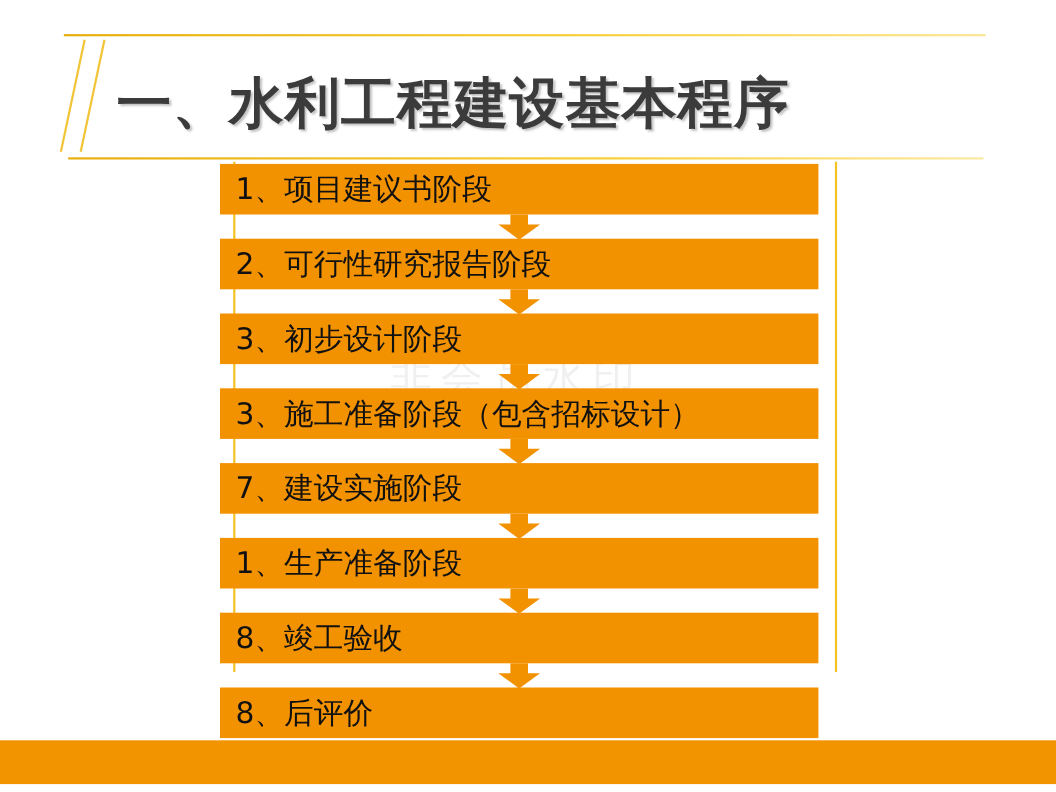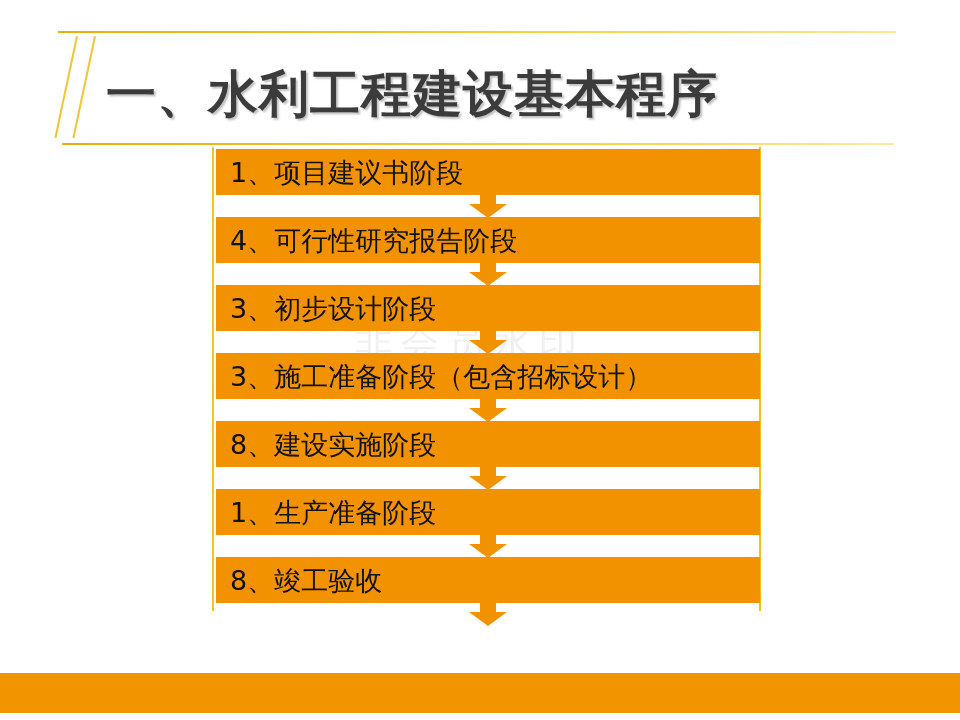--- a/index.html
+++ b/index.html
@@ -85,21 +85,21 @@
     background: #f3c325;
     top: 147px;
     height: 464px;
   }
   .vguide-left  { left: 212px; }
   .vguide-right { left: 759px; }
 
   
   #flow {
     position: absolute;
-    left: 216px;
+    left: 200px;
     top: 149px;
     width: 544px;
   }
 
   .step {
     position: relative;
     width: 544px;
     height: 46px;
     background: #f39200;
     box-sizing: border-box;
@@ -205,21 +205,21 @@
       <div class="step">
         <span class="step-label">1、项目建议书阶段</span>
       </div>
       <div class="gap">
         <div class="arrow">
           <div class="shaft"></div>
           <div class="head"></div>
         </div>
       </div>
       <div class="step">
-        <span class="step-label">4、可行性研究报告阶段</span>
+        <span class="step-label">2、可行性研究报告阶段</span>
       </div>
       <div class="gap">
         <div class="arrow">
           <div class="shaft"></div>
           <div class="head"></div>
         </div>
       </div>
       <div class="step">
         <span class="step-label">3、初步设计阶段</span>
       </div>
@@ -232,21 +232,21 @@
       <div class="step">
         <span class="step-label">3、施工准备阶段（包含招标设计）</span>
       </div>
       <div class="gap">
         <div class="arrow">
           <div class="shaft"></div>
           <div class="head"></div>
         </div>
       </div>
       <div class="step">
-        <span class="step-label">8、建设实施阶段</span>
+        <span class="step-label">7、建设实施阶段</span>
       </div>
       <div class="gap">
         <div class="arrow">
           <div class="shaft"></div>
           <div class="head"></div>
         </div>
       </div>
       <div class="step">
         <span class="step-label">1、生产准备阶段</span>
       </div>
@@ -257,19 +257,22 @@
         </div>
       </div>
       <div class="step">
         <span class="step-label">8、竣工验收</span>
       </div>
       <div class="gap">
         <div class="arrow">
           <div class="shaft"></div>
           <div class="head"></div>
         </div>
+      </div>
+      <div class="step">
+        <span class="step-label">8、后评价</span>
       </div>
     </div>
 
   <div class="footer-bar"></div>
   <div class="footer-base"></div>
 
 </div>
 
 </body></html>

